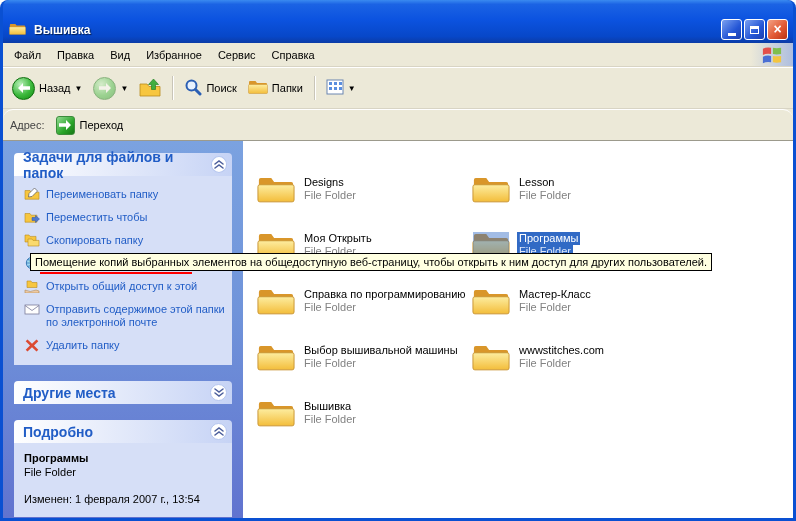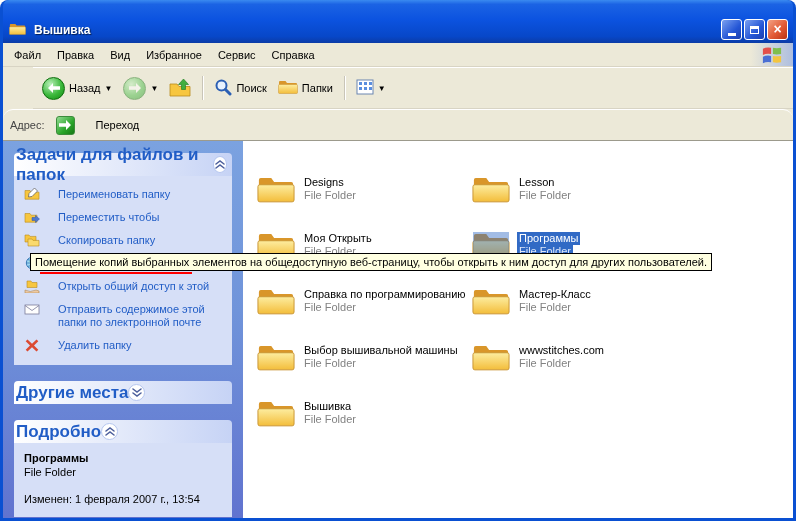--- a/index.html
+++ b/index.html
@@ -31,47 +31,47 @@
   .gmin{width:8px;height:3px;background:#fff;margin-top:9px;}
   .gmax{width:9px;height:8px;box-sizing:border-box;border:1px solid #fff;border-top:3px solid #fff;}
   .gclose{color:#fff;font-size:14px;font-weight:bold;line-height:1;margin-top:-1px;}
   
   .client{flex:1;background:#ece9d8;display:flex;flex-direction:column;overflow:hidden;}
   
   .menubar{height:23px;flex:none;display:flex;align-items:center;padding-left:3px;font-size:11px;border-bottom:1px solid #d8d4c4;}
   .mi{padding:3px 8px;cursor:pointer;color:#000;}
   .winlogo{margin-left:auto;width:42px;height:23px;display:flex;align-items:center;justify-content:center;background:linear-gradient(90deg,rgba(236,233,216,0),#aebedf);}
   
-  .toolbar{height:36px;flex:none;display:flex;align-items:center;gap:1px;padding:2px 4px;border-top:1px solid #fff;border-bottom:1px solid #d8d4c4;font-size:11px;margin-left:30px;}
+  .toolbar{height:36px;flex:none;display:flex;align-items:center;gap:1px;padding:2px 4px;border-top:1px solid #fff;border-bottom:1px solid #d8d4c4;font-size:11px;}
   .tbbtn{display:flex;align-items:center;gap:4px;padding:3px 5px;border-radius:3px;cursor:pointer;color:#000;}
   .circle{width:23px;height:23px;border-radius:50%;flex:none;display:flex;align-items:center;justify-content:center;
     background:radial-gradient(circle at 35% 30%,#b9f0b9,#3cb83c 55%,#0f8a0f);border:1px solid #0e6e0e;box-sizing:border-box;}
   .circle.dis{opacity:.45;}
   .dd{font-size:8px;color:#000;}
   .tsep{width:1px;height:24px;background:#c9c5b8;box-shadow:1px 0 0 #fff;margin:0 5px;flex:none;}
   
   .addressbar{height:26px;flex:none;display:flex;align-items:center;gap:6px;padding:2px 4px;border-top:1px solid #fff;font-size:11px;border-radius:10px;}
   .alabel{color:#444;padding-left:3px;}
   .combo{flex:1;height:22px;box-sizing:border-box;border:1px solid #7f9db9;background:#fff;display:flex;align-items:center;gap:5px;padding-left:4px;overflow:hidden;}
   .cicon{width:17px;height:14px;flex:none;display:flex;}
   .cval{white-space:nowrap;color:#000;}
   .cdrop{margin-left:auto;width:17px;align-self:stretch;background:linear-gradient(180deg,#fdfdfb,#d9d5c9);border-left:1px solid #7f9db9;display:flex;align-items:center;justify-content:center;font-size:7px;color:#333;cursor:pointer;flex:none;}
-  .gobtn{display:flex;align-items:center;gap:21px;padding:0 8px 0 5px;cursor:pointer;}
+  .gobtn{display:flex;align-items:center;gap:5px;padding:0 8px 0 5px;cursor:pointer;}
   .goico{width:19px;height:19px;border-radius:3px;background:linear-gradient(135deg,#93dc93,#2aa52a 60%,#157815);border:1px solid #3c8c3c;box-sizing:border-box;display:flex;align-items:center;justify-content:center;flex:none;}
   
   .main{flex:1;display:flex;overflow:hidden;border-top:1px solid #9c9a8c;}
   
   .sidebar{width:240px;flex:none;box-sizing:border-box;padding:12px 11px 10px 11px;
     background:linear-gradient(180deg,#7ba2e0 0%,#7094da 45%,#6173cf 100%);overflow:hidden;}
   .tbox{margin-bottom:16px;border-radius:4px 4px 0 0;}
-  .tbox .hd{height:23px;border-radius:4px 4px 0 0;display:flex;align-items:center;justify-content:flex-start;
-    padding:0 5px 0 2px;background:linear-gradient(90deg,#ffffff,#c6d3f5);color:#215dc6;font-weight:bold;font-size:17px;cursor:pointer;}
+  .tbox .hd{height:23px;border-radius:4px 4px 0 0;display:flex;align-items:center;justify-content:space-between;
+    padding:0 5px 0 9px;background:linear-gradient(90deg,#ffffff,#c6d3f5);color:#215dc6;font-weight:bold;font-size:14px;cursor:pointer;}
   .chevbtn{width:17px;height:17px;border-radius:50%;background:#fff;border:1px solid #b5c6ef;box-sizing:border-box;display:flex;align-items:center;justify-content:center;}
   .tbox .bd{background:#d6dff7;padding:7px 4px 8px 10px;}
-  .titem{display:flex;align-items:flex-start;gap:18px;padding:5px 0;color:#215dc6;font-size:11px;line-height:13px;cursor:pointer;position:relative;}
+  .titem{display:flex;align-items:flex-start;gap:6px;padding:5px 0;color:#215dc6;font-size:11px;line-height:13px;cursor:pointer;position:relative;}
   .tic{width:16px;height:14px;flex:none;display:flex;margin-top:-1px;}
   .redline{position:absolute;left:16px;bottom:1px;width:152px;border-bottom:2px solid #f00;}
   .bd.details{color:#000;font-size:11px;padding:9px 6px 12px 10px;}
   .dname{font-weight:bold;margin-bottom:2px;}
   .dtype{margin-bottom:15px;}
   
   .content{flex:1;background:#fff;padding:20px 0 0 14px;display:grid;grid-template-columns:215px 215px;grid-auto-rows:56px;align-content:start;justify-content:start;overflow:hidden;}
   .fitem{display:flex;align-items:center;gap:7px;width:208px;cursor:pointer;}
   .icw{position:relative;width:38px;height:31px;flex:none;}
   .fico{width:38px;height:31px;display:block;}

